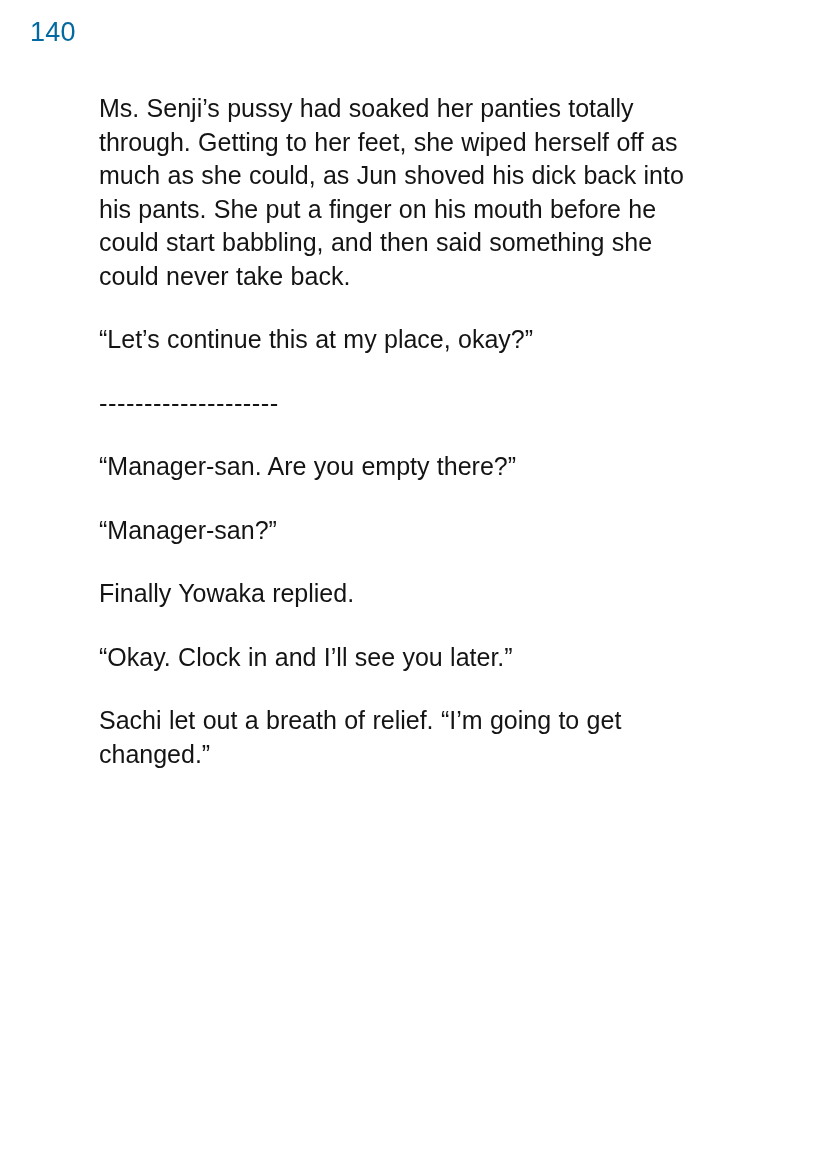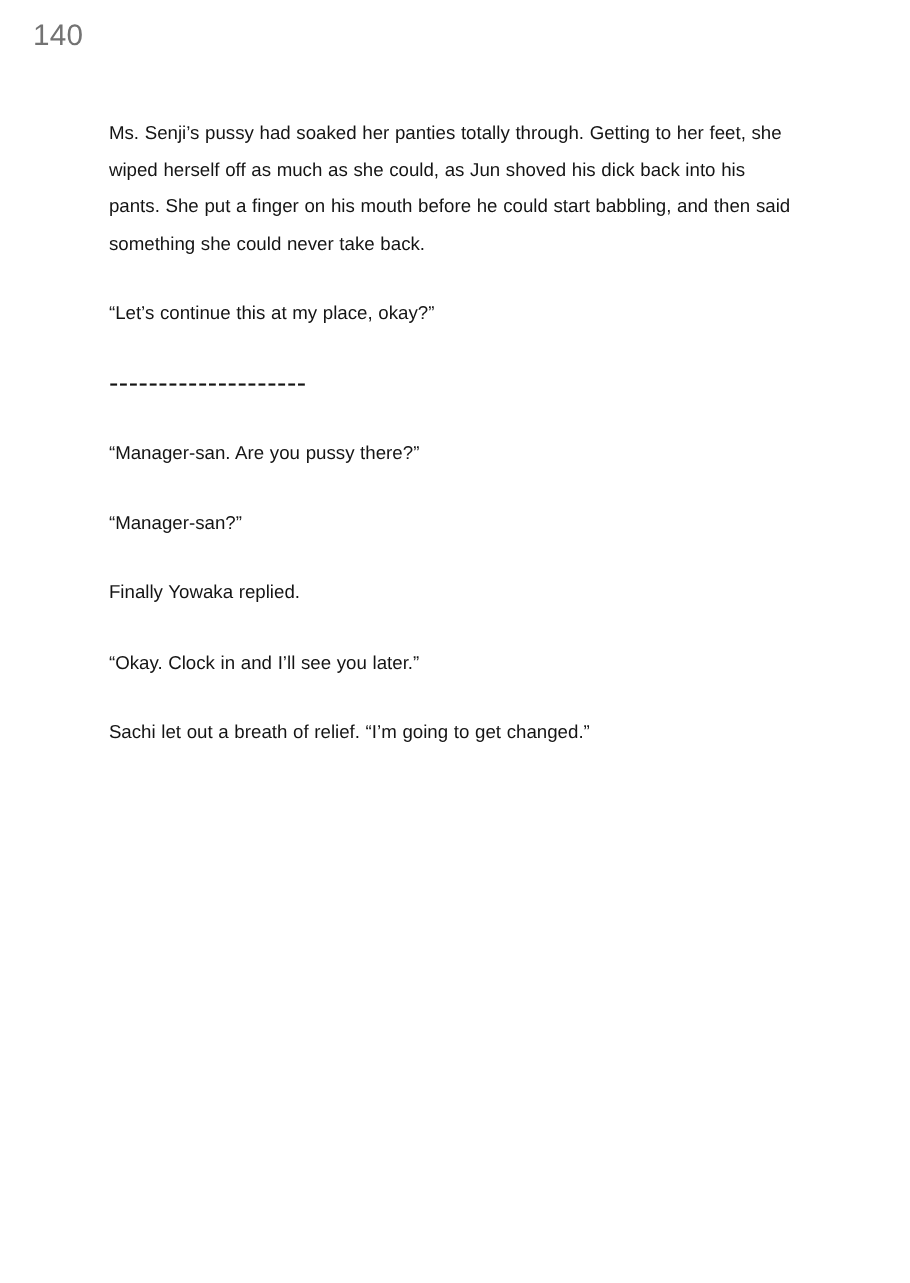--- a/index.html
+++ b/index.html
@@ -19,32 +19,32 @@
     width: 827px;
     height: 1166px;
     box-sizing: border-box;
   }
   .page-number {
     position: absolute;
     top: 16px;
     left: 30px;
     font-size: 27px;
     line-height: 1.2;
-    color: #737373;
+    color: #0369a1;
     letter-spacing: 0.2px;
   }
   .body-column {
     position: absolute;
     top: 92px;
     left: 99px;
     width: 620px;
   }
   .para {
-    margin: 12px 0 30px 0;
-    font-size: 17px;
+    margin: 0 0 30px 0;
+    font-size: 25px;
     line-height: 33.5px;
     color: #141414;
     text-align: left;
     word-spacing: 0.4px;
   }
   .para:last-child {
     margin-bottom: 0;
   }
   .divider {
     margin: 0 0 30px 0;
@@ -63,21 +63,21 @@
 
   <div class="body-column">
 
     <p class="para">Ms. Senji’s pussy had soaked her panties totally through. Getting to her feet, she wiped herself off as much as she could, as Jun shoved his dick back into his pants. She put a finger on his mouth before he could start babbling, and then said something she could never take back.</p>
 
     <p class="para">“Let’s continue this at my place, okay?”</p>
 
     <div class="divider">--------------------</div>
 
 
-    <p class="para">“Manager-san. Are you pussy there?”</p>
+    <p class="para">“Manager-san. Are you empty there?”</p>
 
 
     <p class="para">“Manager-san?”</p>
 
     <p class="para">Finally Yowaka replied.</p>
 
 
     <p class="para">“Okay. Clock in and I’ll see you later.”</p>
 
     <p class="para">Sachi let out a breath of relief. “I’m going to get changed.”</p>

